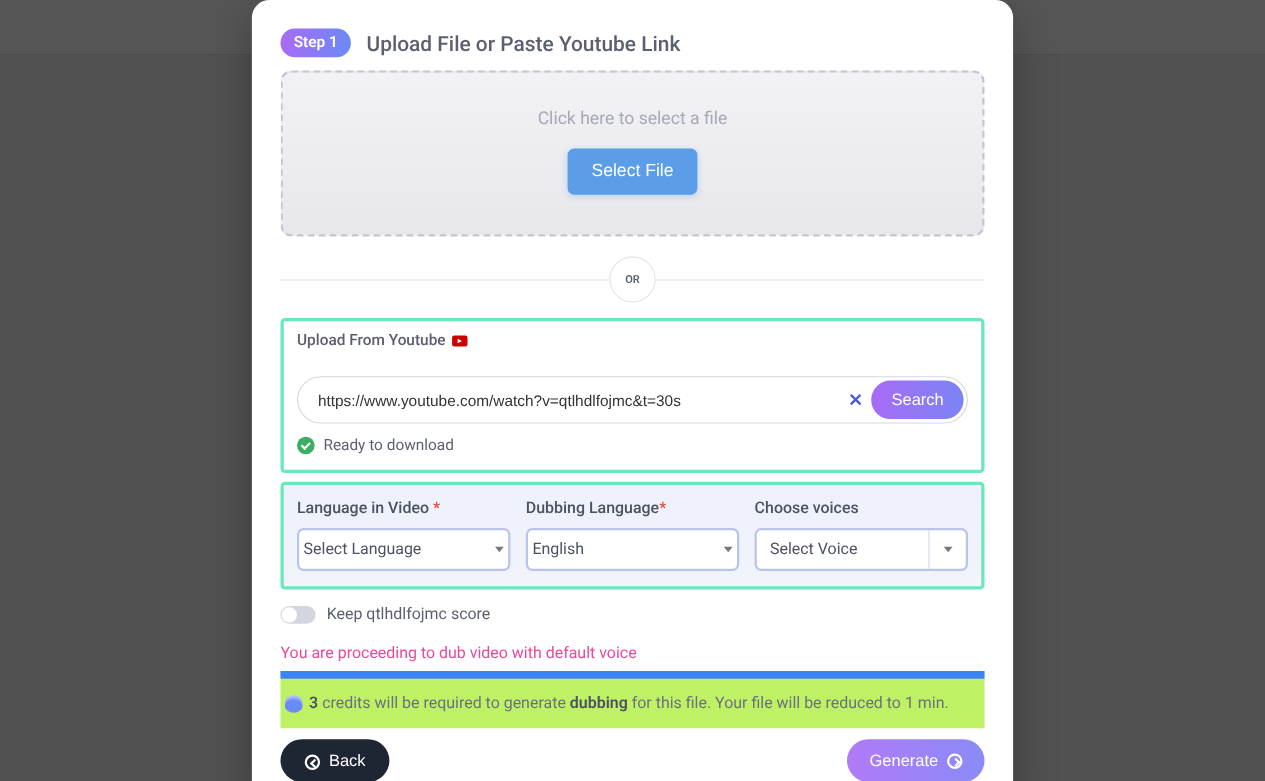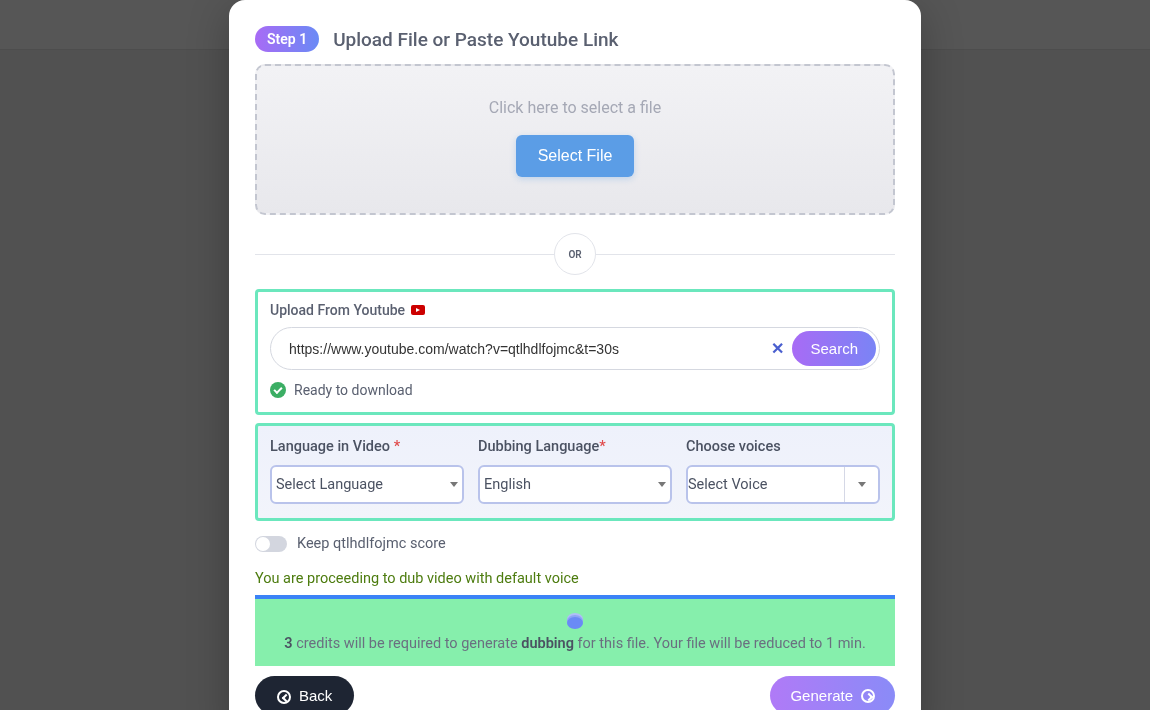--- a/index.html
+++ b/index.html
@@ -91,21 +91,21 @@
   color: #5a6070;
   font-weight: 600;
   font-size: 10px;
 }
 .highlight-box {
   border: 3px solid #6be7bd;
   border-radius: 4px;
   padding: 10px 12px 14px 12px;
   margin-bottom: 8px;
 }
-.yt-label { color: #5a6070; font-size: 14px; font-weight: 500; display: flex; align-items: center; gap: 6px; margin-bottom: 9px; }
+.yt-label { color: #5a6070; font-size: 14px; font-weight: 500; display: flex; align-items: center; gap: 6px; margin-bottom: 24px; }
 .yt-icon { width: 14px; height: 10px; background: #cc0000; border-radius: 2px; position: relative; display: inline-block; }
 .yt-icon::after { content: ""; position: absolute; left: 5px; top: 2.5px; border-left: 4px solid #fff; border-top: 2.5px solid transparent; border-bottom: 2.5px solid transparent; }
 .yt-input-row {
   display: flex;
   align-items: center;
   border: 1px solid #d5d8e0;
   border-radius: 24px;
   padding: 3px 3px 3px 14px;
   background: #fff;
 }
@@ -180,21 +180,21 @@
   border-top: 5px solid #777;
 }
 .voice-box {
   border: 2px solid #b9c3eb;
   background: #fff;
   border-radius: 6px;
   display: flex;
   align-items: stretch;
   cursor: pointer;
 }
-.voice-text { flex: 1; padding: 9px 0; font-size: 14.5px; color: #4b5262; }
+.voice-text { flex: 1; padding: 9px 12px; font-size: 14.5px; color: #4b5262; }
 .voice-caret-wrap {
   border-left: 1px solid #d5d8e6;
   width: 34px;
   display: flex;
   align-items: center;
   justify-content: center;
 }
 .toggle-row { display: flex; align-items: center; gap: 10px; margin-top: 14px; color: #5a6070; font-size: 14.5px; }
 .toggle {
   width: 32px; height: 16px;
@@ -204,32 +204,31 @@
   cursor: pointer;
 }
 .toggle::after {
   content: "";
   position: absolute;
   left: 1px; top: 1px;
   width: 14px; height: 14px;
   background: #fff;
   border-radius: 50%;
 }
-.info-text { color: #4d7c0f; font-size: 14.5px; margin-top: 18px; margin-bottom: 6px; }
+.info-text { color: #ec4899; font-size: 14.5px; margin-top: 18px; margin-bottom: 6px; }
 .credits-bar {
-  background: #86efac;
+  background: #bef264;
   padding: 14px 4px;
   color: #6a7080;
   font-size: 14.5px;
-  border-top: 4px solid #3b82f6;
+  border-top: 7px solid #3b82f6;
   margin-top: 8px;
   display: flex;
   align-items: center;
   gap: 6px;
-  flex-direction: column;
 }
 .coin-icon {
   width: 16px; height: 12px;
   background: #6a8af5;
   border-radius: 50%;
   box-shadow: 0 -2px 0 #8ea4f5, 0 -4px 0 #b0bef7;
   display: inline-block;
   margin-top: 4px;
 }
 .credits-bar .bold { color: #4b5262; font-weight: 600; }

